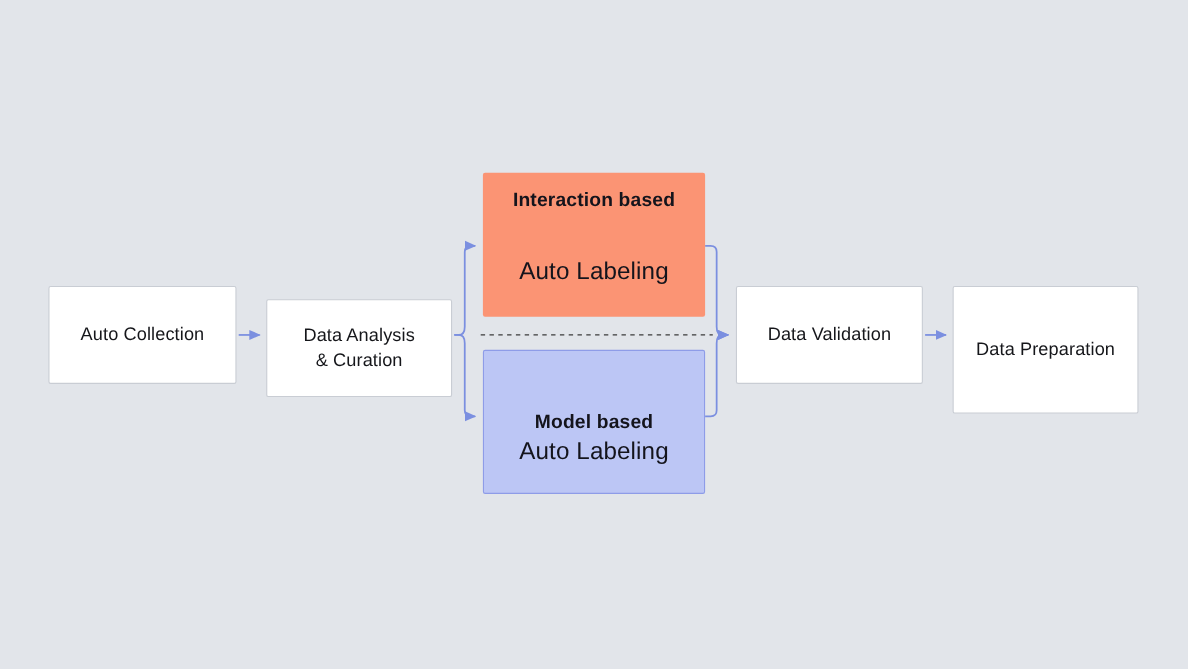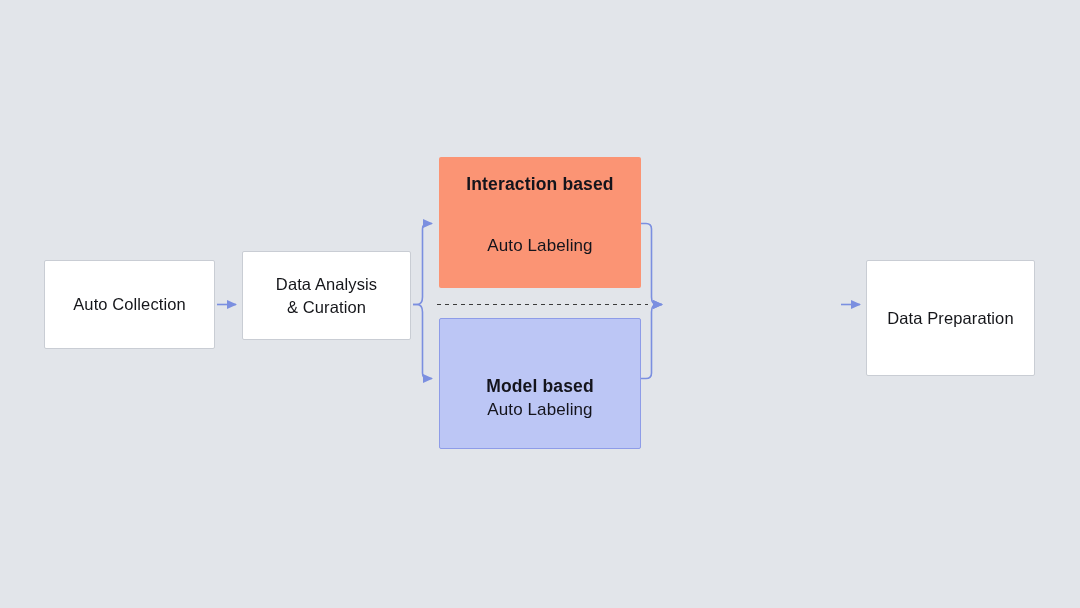--- a/index.html
+++ b/index.html
@@ -48,30 +48,30 @@
     border-radius: 2px;
     color: #14141c;
   }
   .node-accent .ttl {
     font-weight: 700;
     font-size: 17.5px;
     letter-spacing: 0.15px;
   }
   .node-accent .sub {
     font-weight: 400;
-    font-size: 17px;
+    font-size: 22px;
     letter-spacing: 0.1px;
   }
   .node-plain .ln {
     display: block;
   }
 
   
   #n-collection   { left: 44px;  top: 260px; width: 171px; height: 89px; }
-  #n-analysis     { left: 242px; top: 251px; width: 169px; height: 89px; }
+  #n-analysis     { left: 242px; top: 272px; width: 169px; height: 89px; }
   #n-interaction  { left: 439px; top: 157px; width: 202px; height: 131px;
                     background: #fb9474; padding-bottom: 14px; gap: 39px; }
   #n-model        { left: 439px; top: 318px; width: 202px; height: 131px;
                     background: #bcc6f5; border: 1px solid #8e9ce8;
                     padding-top: 30px; }
   #n-validation   { left: 669px; top: 260px; width: 170px; height: 89px; }
   #n-preparation  { left: 866px; top: 260px; width: 169px; height: 116px; }
 </style>
 </head>
 <body>
@@ -116,18 +116,21 @@
   <div class="node node-accent" id="n-interaction">
     <span class="ttl">Interaction based</span>
     <span class="sub">Auto Labeling</span>
   </div>
 
   <div class="node node-accent" id="n-model">
     <span class="ttl">Model based</span>
     <span class="sub">Auto Labeling</span>
   </div>
 
+  <div class="node node-plain" id="n-validation">
+    <span class="ln">Data Validation</span>
+  </div>
 
   <div class="node node-plain" id="n-preparation">
     <span class="ln">Data Preparation</span>
   </div>
 
 </div>
 
 </body></html>

